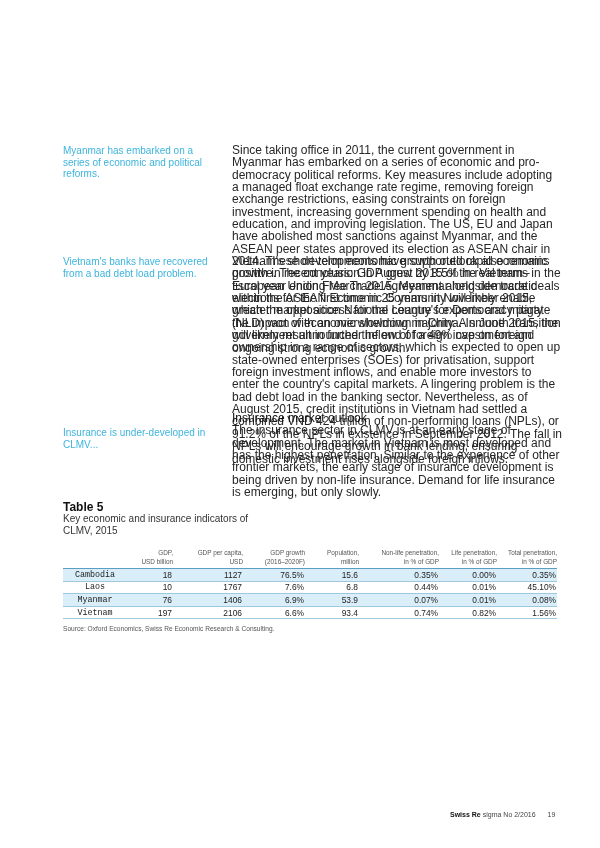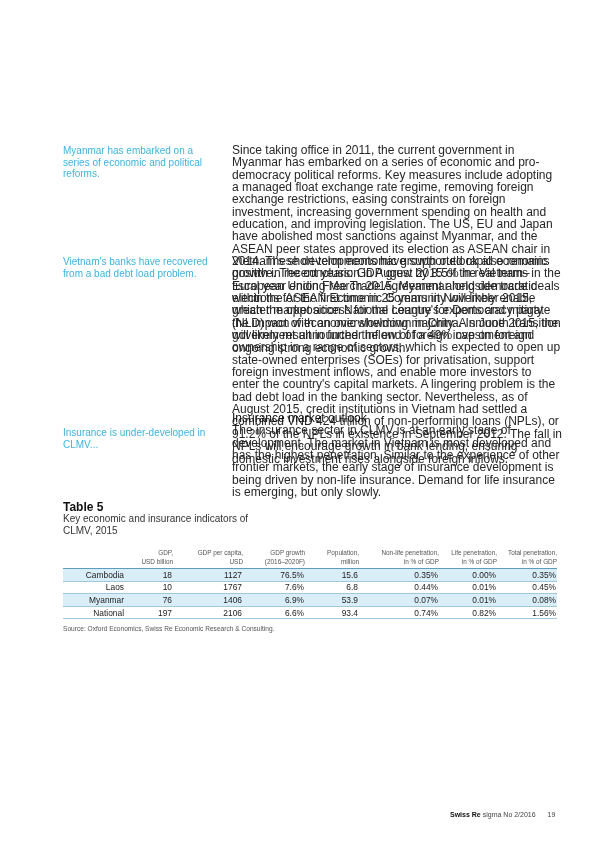--- a/index.html
+++ b/index.html
@@ -26,21 +26,21 @@
   }
   table.data th {
     font-weight: normal; font-size: 6.4px; color: #555; text-align: right;
     line-height: 8.5px; padding: 0 0 2px 0; vertical-align: bottom;
   }
   table.data th:first-child { text-align: left; }
   table.data td {
     text-align: right; height: 11.6px; padding: 0 1px;
     border-bottom: 1px solid #9fc8de;
   }
-  table.data td:first-child { text-align: right; padding-left: 3px; }
+  table.data td:first-child { text-align: center; padding-left: 3px; font-family: Liberation Mono, monospace; }
   table.data tr.head-row th { border-bottom: 1.5px solid #5c9dc4; }
   table.data tr.shaded td { background: #daeefa; }
   .source {
     position: absolute; left: 63px; top: 625px; font-size: 6.6px; color: #555;
   }
   .footer {
     position: absolute; left: 450px; top: 811px; font-size: 7px; color: #444;
     white-space: nowrap;
   }
   .footer .brand { font-weight: bold; color: #111; }
@@ -104,34 +104,34 @@
     <td>0.35%</td>
   </tr>
   <tr>
     <td>Laos</td>
     <td>10</td>
     <td>1767</td>
     <td>7.6%</td>
     <td>6.8</td>
     <td>0.44%</td>
     <td>0.01%</td>
-    <td>0.45%</td>
+    <td>45.10%</td>
   </tr>
   <tr class="shaded">
     <td>Myanmar</td>
     <td>76</td>
     <td>1406</td>
     <td>6.9%</td>
     <td>53.9</td>
     <td>0.07%</td>
     <td>0.01%</td>
     <td>0.08%</td>
   </tr>
   <tr>
-    <td>National</td>
+    <td>Vietnam</td>
     <td>197</td>
     <td>2106</td>
     <td>6.6%</td>
     <td>93.4</td>
     <td>0.74%</td>
     <td>0.82%</td>
     <td>1.56%</td>
   </tr>
 </tbody>
   </table>

